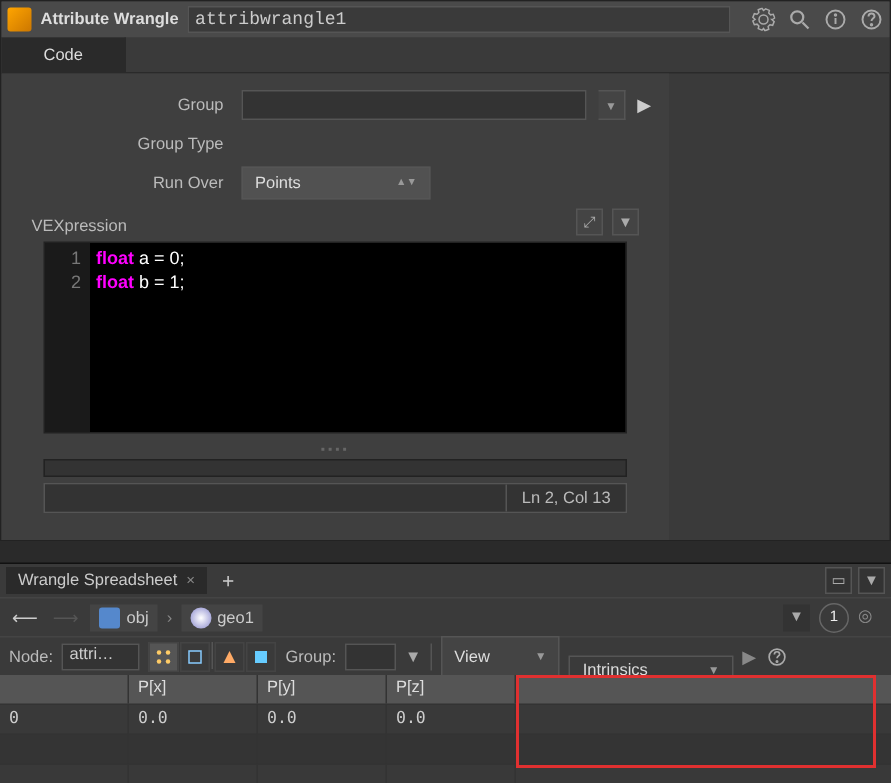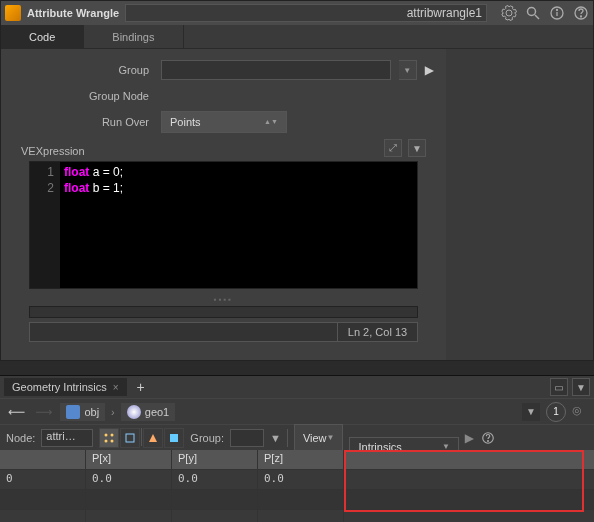--- a/index.html
+++ b/index.html
@@ -2,21 +2,21 @@
 <html><head>
 <meta charset="utf-8">
 <style>
   * { box-sizing: border-box; margin: 0; padding: 0; font-family: Arial, sans-serif; }
   body { background: #2a2a2a; color: #ccc; font-size: 11px; width: 594px; height: 522px; overflow: hidden; }
   
   .top-panel { background: #3a3a3a; border: 1px solid #222; }
   .titlebar { display: flex; align-items: center; height: 24px; background: #4a4a4a; padding: 0 4px; gap: 6px; }
   .node-icon { width: 16px; height: 16px; background: linear-gradient(135deg, #ffa500, #cc7700); border-radius: 2px; }
   .title-text { font-weight: bold; color: #ddd; }
-  .name-input { flex: 1; background: #3a3a3a; border: 1px solid #555; color: #ccc; height: 18px; padding: 0 4px; font-family: Liberation Sans, sans-serif; font-size: 12px; margin-right: 8px; text-align: right; }
+  .name-input { flex: 1; background: #3a3a3a; border: 1px solid #555; color: #ccc; height: 18px; padding: 0 4px; font-family: Liberation Mono, monospace; font-size: 12px; margin-right: 8px; }
   .titlebar-right { display: flex; gap: 8px; align-items: center; margin-left: auto; }
   .icon-btn { width: 16px; height: 16px; display: flex; align-items: center; justify-content: center; color: #aaa; cursor: pointer; }
   
   .tab-row { display: flex; background: #3a3a3a; height: 24px; border-bottom: 1px solid #2a2a2a; }
   .tab { padding: 4px 28px; background: #3a3a3a; color: #aaa; cursor: pointer; border-right: 1px solid #2a2a2a; display: flex; align-items: center; }
   .tab.active { background: #2a2a2a; color: #ddd; }
   
   .params { padding: 8px 12px; background: #3f3f3f; width: 445px; }
   .param-row { display: flex; align-items: center; height: 26px; gap: 8px; }
   .param-label { width: 140px; text-align: right; color: #bbb; padding-right: 4px; }
@@ -63,21 +63,21 @@
   .filter-bar { display:flex; align-items:center; height:26px; background:#3a3a3a; padding:0 6px; gap:6px; border-top:1px solid #444; }
   .filter-label { color:#bbb; }
   .node-field { background:#333; border:1px solid #555; height:18px; width:52px; color:#ccc; padding:0 4px; overflow:hidden; white-space:nowrap; }
   .type-icons { display:flex; gap:1px; }
   .type-icon { width:20px; height:20px; border:1px solid #444; background:#3a3a3a; display:flex; align-items:center; justify-content:center; cursor:pointer; }
   .type-icon.active { background:#555; }
   .type-icon svg { width:12px; height:12px; }
   .sep { width:1px; height:18px; background:#555; }
   .group-input { background:#333; border:1px solid #555; height:18px; width:34px; }
   .funnel { color:#aaa; cursor:pointer; }
-  .view-dd { background:#444; border:1px solid #555; height:28px; padding:0 8px; display:flex; align-items:center; color:#ddd; cursor:pointer; }
+  .view-dd { background:#444; border:1px solid #555; height:28px; padding:0 8px; display:flex; align-items:center; gap:30px; color:#ddd; cursor:pointer; }
   .intr-dd { background:#3a3a3a; border:1px solid #555; height:20px; padding:0 8px; display:flex; align-items:center; gap:40px; color:#ddd; cursor:pointer;margin-top:18px; }
   .dd-arr { font-size:8px; color:#999; }
   
   .sheet { position:relative; }
   .sheet-header { display:flex; height:20px; background:#555; border-bottom:1px solid #333; }
   .sh-cell { border-right:1px solid #333; padding:2px 6px; color:#ddd; }
   .sh-idx { width:86px; }
   .sh-px { width:86px; }
   .sh-py { width:86px; }
   .sh-pz { width:86px; }
@@ -120,34 +120,31 @@
             <circle cx="8" cy="11.5" r="0.5" fill="#aaa"></circle>
           </svg>
         </span>
     </div>
   </div>
 
   <div class="tab-row">
     <div class="tab active">
         <span>Code</span>
       </div>
-    <div class="tab">
-        <span>Bindings</span>
-      </div>
   </div>
 
   <div class="params">
     <div class="param-row">
       <div class="param-label">Group</div>
       <div class="param-field"></div>
       <div class="param-dd-arrow">▼</div>
       <span class="play-icon">▶</span>
     </div>
     <div class="param-row">
-      <div class="param-label">Group Node</div>
+      <div class="param-label">Group Type</div>
     </div>
     <div class="param-row">
       <div class="param-label">Run Over</div>
       <div class="select-field">
         <span>Points</span>
         <span class="updown">▲▼</span>
       </div>
     </div>
 
     <div class="vex-header">
@@ -172,21 +169,21 @@
     <div class="status-row">
       <div class="status-left"></div>
       <div class="status-right">Ln 2, Col 13</div>
     </div>
   </div>
 </div>
 
 <div class="bottom-panel">
   <div class="pane-tabs">
     <div class="pane-tab">
-      <span>Geometry Intrinsics</span>
+      <span>Wrangle Spreadsheet</span>
       <span class="close-x">×</span>
     </div>
     <div class="add-tab">+</div>
     <div class="pane-right">
       <div class="small-btn" style="background:#333;">▭</div>
       <div class="small-btn" style="background:#333;">▼</div>
     </div>
   </div>
 
   <div class="path-bar">

